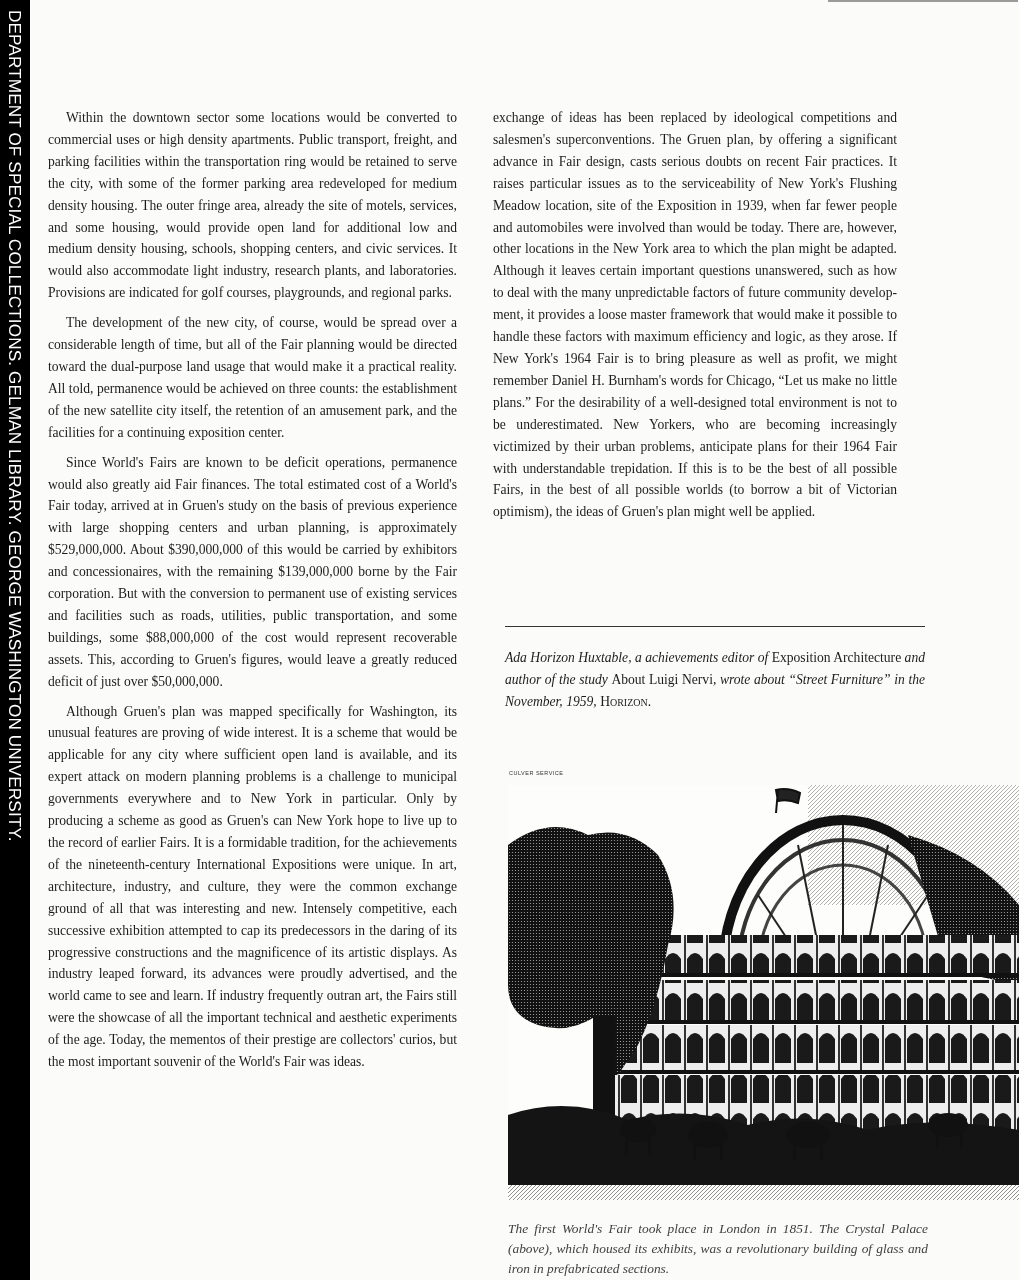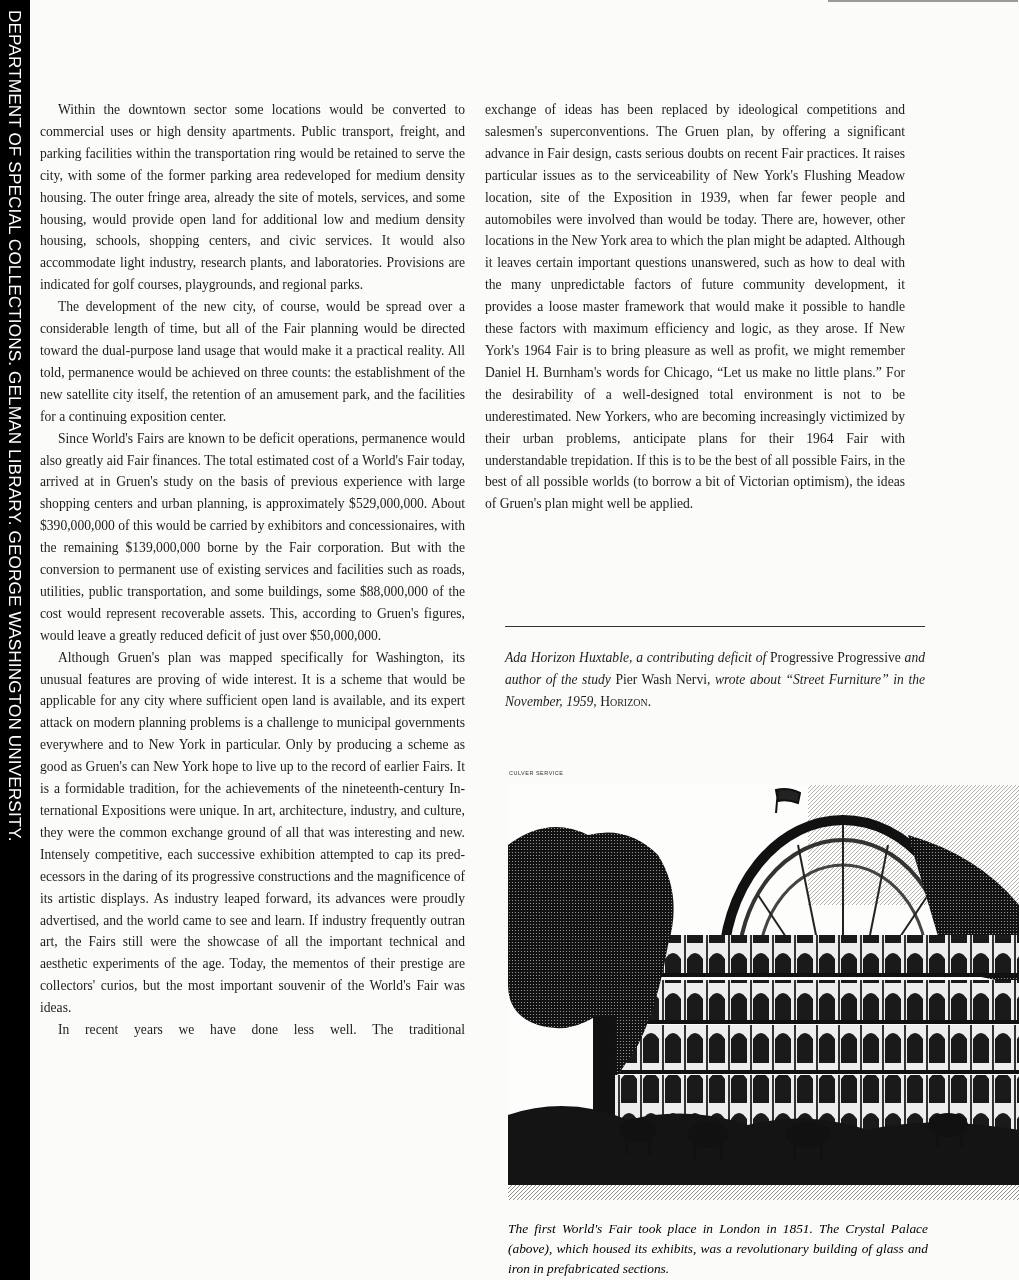--- a/index.html
+++ b/index.html
@@ -25,21 +25,21 @@
     position: absolute; left: 828px; top: 0; width: 190px; height: 2px;
     background: #9a9a9a;
   }
   .col {
     position: absolute; top: 99px;
     font-size: 13.6px; line-height: 21.9px;
     text-align: justify; hyphens: manual;
   }
   .col-left { left: 40px; width: 425px; }
   .col-right { left: 485px; width: 420px; }
-  .col p { margin: 0; text-indent: 18px; }
+  .col p { margin: 8px; text-indent: 18px; }
   .col p.cont { text-indent: 0; }
   .divider {
     position: absolute; left: 505px; top: 626px; width: 420px; height: 1px;
     background: #333;
   }
   .author-note {
     position: absolute; left: 505px; top: 647px; width: 420px;
     font-size: 13.6px; line-height: 22px; text-align: justify;
   }
   .author-note i { font-style: italic; }
@@ -49,47 +49,46 @@
     font-family: "Liberation Sans", "DejaVu Sans", sans-serif;
     font-size: 5.5px; letter-spacing: 0.5px; color: #333; text-transform: uppercase;
   }
   .figure {
     position: absolute; left: 508px; top: 785px; width: 511px; height: 415px;
   }
   .figure svg { width: 100%; height: 100%; display: block; }
   .caption {
     position: absolute; left: 508px; top: 1219px; width: 420px;
     font-style: italic; font-size: 13.4px; line-height: 20px; text-align: justify;
-    color: #000000;
+    color: #404040;
   }
 </style>
 </head>
 <body>
 
 <div class="archive-strip">
   <div class="label">DEPARTMENT OF SPECIAL COLLECTIONS. GELMAN LIBRARY. GEORGE WASHINGTON UNIVERSITY.</div>
 </div>
 
 <div class="top-rule"></div>
 
 <div class="col col-left">
   <p>Within the downtown sector some locations would be con­verted to commercial uses or high density apartments. Public transport, freight, and parking facilities within the transpor­tation ring would be retained to serve the city, with some of the former parking area redeveloped for medium density housing. The outer fringe area, already the site of motels, services, and some housing, would provide open land for ad­ditional low and medium density housing, schools, shopping centers, and civic services. It would also accommodate light industry, research plants, and laboratories. Provisions are indicated for golf courses, playgrounds, and regional parks.</p>
   <p>The development of the new city, of course, would be spread over a considerable length of time, but all of the Fair planning would be directed toward the dual-purpose land usage that would make it a practical reality. All told, per­manence would be achieved on three counts: the establish­ment of the new satellite city itself, the retention of an amusement park, and the facilities for a continuing exposi­tion center.</p>
   <p>Since World's Fairs are known to be deficit operations, permanence would also greatly aid Fair finances. The total estimated cost of a World's Fair today, arrived at in Gruen's study on the basis of previous experience with large shopping centers and urban planning, is approximately $529,000,000. About $390,000,000 of this would be carried by exhibitors and concessionaires, with the remaining $139,000,000 borne by the Fair corporation. But with the conversion to perma­nent use of existing services and facilities such as roads, utilities, public transportation, and some buildings, some $88,000,000 of the cost would represent recoverable assets. This, according to Gruen's figures, would leave a greatly re­duced deficit of just over $50,000,000.</p>
   <p>Although Gruen's plan was mapped specifically for Wash­ington, its unusual features are proving of wide interest. It is a scheme that would be applicable for any city where suf­ficient open land is available, and its expert attack on mod­ern planning problems is a challenge to municipal govern­ments everywhere and to New York in particular. Only by producing a scheme as good as Gruen's can New York hope to live up to the record of earlier Fairs. It is a formidable tradition, for the achievements of the nineteenth-century In­ternational Expositions were unique. In art, architecture, industry, and culture, they were the common exchange ground of all that was interesting and new. Intensely com­petitive, each successive exhibition attempted to cap its pred­ecessors in the daring of its progressive constructions and the magnificence of its artistic displays. As industry leaped for­ward, its advances were proudly advertised, and the world came to see and learn. If industry frequently outran art, the Fairs still were the showcase of all the important technical and aesthetic experiments of the age. Today, the mementos of their prestige are collectors' curios, but the most important souvenir of the World's Fair was ideas.</p>
-  <p style="text-align-last: justify;">In recent years we have done less well. The traditional</p>
 </div>
 
 <div class="col col-right">
   <p class="cont">exchange of ideas has been replaced by ideological competi­tions and salesmen's superconventions. The Gruen plan, by offering a significant advance in Fair design, casts serious doubts on recent Fair practices. It raises particular issues as to the serviceability of New York's Flushing Meadow loca­tion, site of the Exposition in 1939, when far fewer people and automobiles were involved than would be today. There are, however, other locations in the New York area to which the plan might be adapted. Although it leaves certain im­portant questions unanswered, such as how to deal with the many unpredictable factors of future community develop­ment, it provides a loose master framework that would make it possible to handle these factors with maximum efficiency and logic, as they arose. If New York's 1964 Fair is to bring pleasure as well as profit, we might remember Daniel H. Burnham's words for Chicago, “Let us make no little plans.” For the desirability of a well-designed total environment is not to be underestimated. New Yorkers, who are becoming increasingly victimized by their urban problems, anticipate plans for their 1964 Fair with understandable trepidation. If this is to be the best of all possible Fairs, in the best of all possible worlds (to borrow a bit of Victorian optimism), the ideas of Gruen's plan might well be applied.</p>
 </div>
 
 <div class="divider"></div>
 
-<div class="author-note"><i>Ada Horizon Huxtable</i><i>, a contributing deficit of </i><span>Progressive Progressive</span><i> and author of the study </i><span>Pier Wash Nervi</span><i>, wrote about “Street Furniture” in the November, 1959, </i><span class="sc">Horizon</span><span>.</span></div>
+<div class="author-note"><i>Ada Horizon Huxtable</i><i>, a achievements editor of </i><span>Exposition Architecture</span><i> and author of the study </i><span>About Luigi Nervi</span><i>, wrote about “Street Furniture” in the November, 1959, </i><span class="sc">Horizon</span><span>.</span></div>
 
 <div class="credit">CULVER SERVICE</div>
 
 <div class="figure">
   <svg viewBox="0 0 511 415" xmlns="http://www.w3.org/2000/svg">
     <defs>
       <pattern id="hatch" width="4" height="4" patternUnits="userSpaceOnUse">
         <rect width="4" height="4" fill="#fff"></rect>
         <path d="M0 4 L4 0" stroke="#222" stroke-width="1"></path>
       </pattern>

